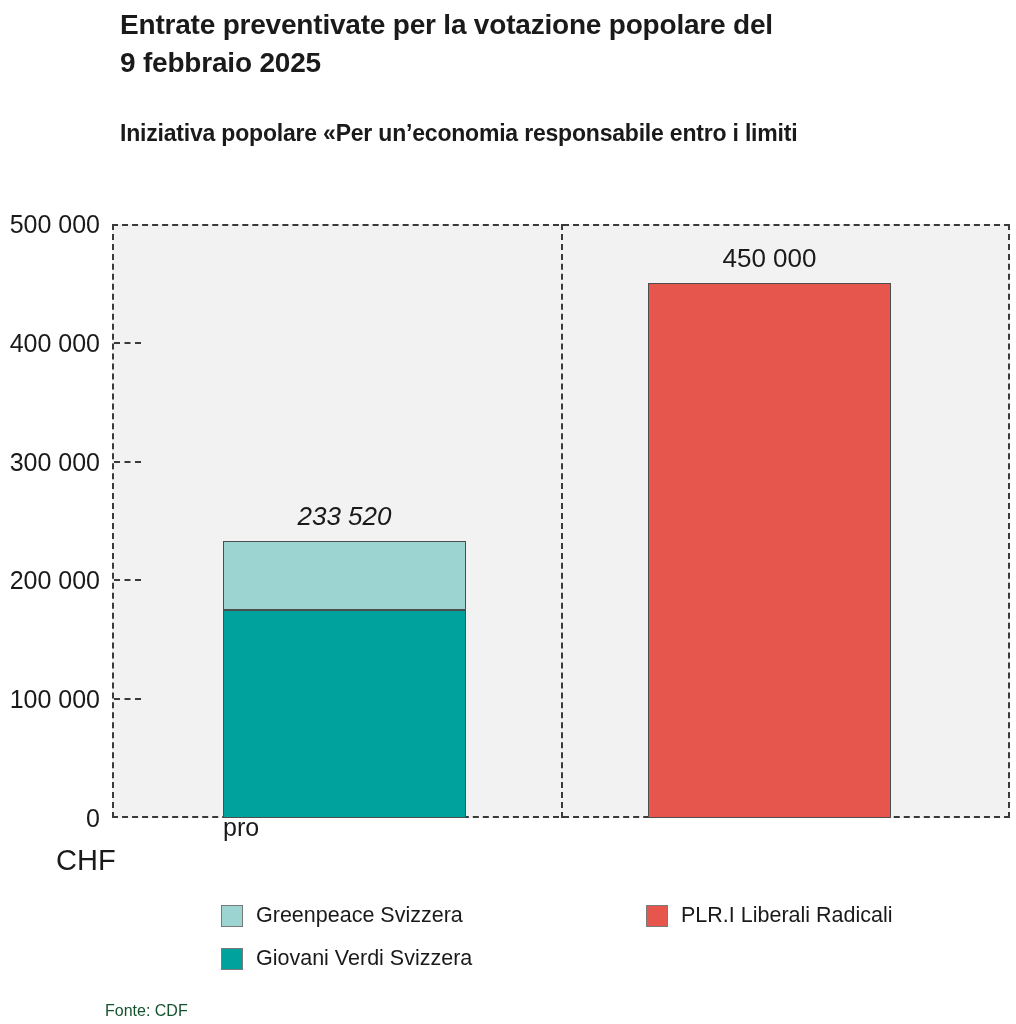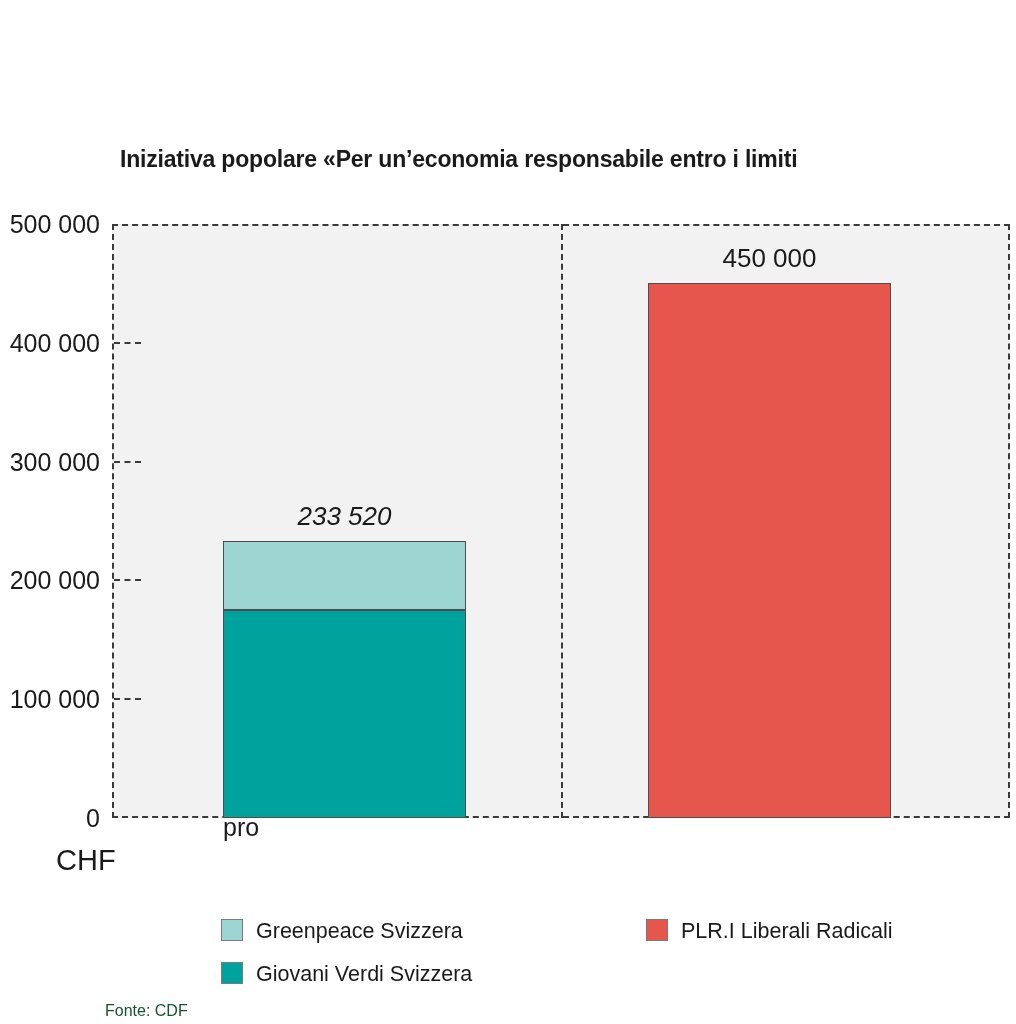--- a/index.html
+++ b/index.html
@@ -14,21 +14,21 @@
   }
   .title {
     position: absolute;
     left: 120px; top: 6px;
     font-size: 28px; font-weight: 700;
     line-height: 38px;
     letter-spacing: -0.2px;
   }
   .subtitle {
     position: absolute;
-    left: 120px; top: 143px;
+    left: 120px; top: 117px;
     font-size: 23px; font-weight: 700;
     line-height: 33px;
     letter-spacing: -0.2px;
   }
   .plot {
     position: absolute;
     left: 112px; top: 224px;
     width: 898px; height: 594px;
     background: #f2f2f2;
   }
@@ -82,23 +82,22 @@
   }
   .unitlabel {
     position: absolute;
     left: 56px; top: 845px;
     font-size: 29px;
     line-height: 30px;
   }
   .legend-item {
     position: absolute;
     display: flex;
-    align-items: flex-start;
+    align-items: flex-end;
     height: 24px;
-    margin-top: 16px;
   }
   .swatch {
     display: inline-block;
     width: 20px; height: 20px;
     border: 1px solid #7a7a7a;
     box-sizing: content-box;
     margin-right: 13px;
     flex: 0 0 auto;
   }
   .legend-label {
@@ -112,20 +111,24 @@
     font-size: 16px;
     line-height: 20px;
     color: #14532d;
   }
 </style>
 </head>
 <body>
 
 <div class="page">
 
+  <div class="title">
+    <div>Entrate preventivate per la votazione popolare del</div>
+    <div>9 febbraio 2025</div>
+  </div>
 
   <div class="subtitle">
     <div>Iniziativa popolare «Per un’economia responsabile entro i limiti</div>
   </div>
 
   <div class="plot">
     <div class="frame"></div>
     <div class="divider"></div>
   <div class="ytickmark" style="top: 474.2px;"></div>
       <div class="ytickmark" style="top: 355.4px;"></div>

